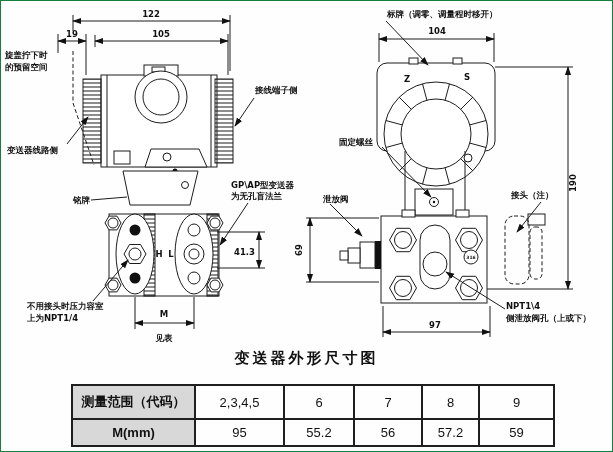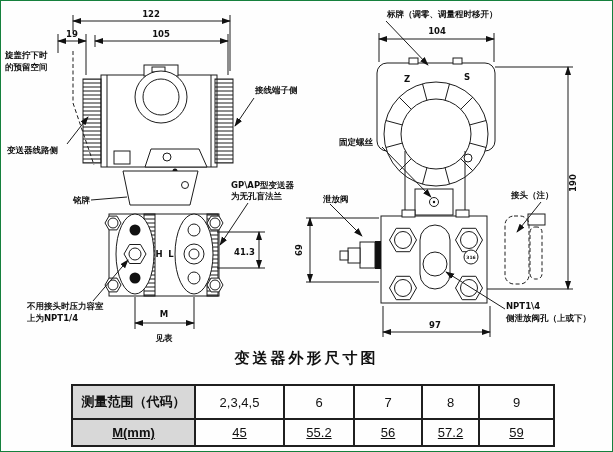--- a/index.html
+++ b/index.html
@@ -14,21 +14,21 @@
   .dim{font:600 8.5px "DejaVu Sans",sans-serif;fill:#111;}
   .lbl{font:700 8.5px "DejaVu Sans",sans-serif;fill:#111;}
   .tiny{font:600 4.5px "DejaVu Sans",sans-serif;fill:#111;}
   .title{position:absolute;top:348px;left:0;width:100%;text-align:center;
          font-size:15px;font-weight:700;letter-spacing:3px;color:#111;}
   table.dims{position:absolute;left:70px;top:383px;border-collapse:collapse;table-layout:fixed;}
   table.dims th,table.dims td{border:2px solid #1f1f1f;text-align:center;vertical-align:middle;
          font-size:13px;color:#111;padding:0;}
   table.dims th{background:#d8d8d8;font-weight:700;}
   table.dims tr.r1 td,table.dims tr.r1 th{height:32px;}
-  table.dims tr.r2 td,table.dims tr.r2 th{height:25px;font-weight:400;text-decoration:underline;}
+  table.dims tr.r2 td,table.dims tr.r2 th{height:25px;font-weight:400;}
   table.dims tr.r2 th{font-weight:700;}
 </style>
 </head>
 <body>
 
 <div class="page">
 
 <svg width="613" height="346" viewBox="0 0 613 346">
   <defs>
     <pattern id="hs" width="5" height="4" patternUnits="userSpaceOnUse">
@@ -269,21 +269,21 @@
         <tr class="r1">
     <th>测量范围（代码）</th>
     <td>2,3,4,5</td>
     <td>6</td>
     <td>7</td>
     <td>8</td>
     <td>9</td>
   </tr>
   <tr class="r2">
     <th>M(mm)</th>
-    <td>45</td>
+    <td>95</td>
     <td>55.2</td>
     <td>56</td>
     <td>57.2</td>
     <td>59</td>
   </tr>
 </tbody>
     </table>
 
 </div>
 

